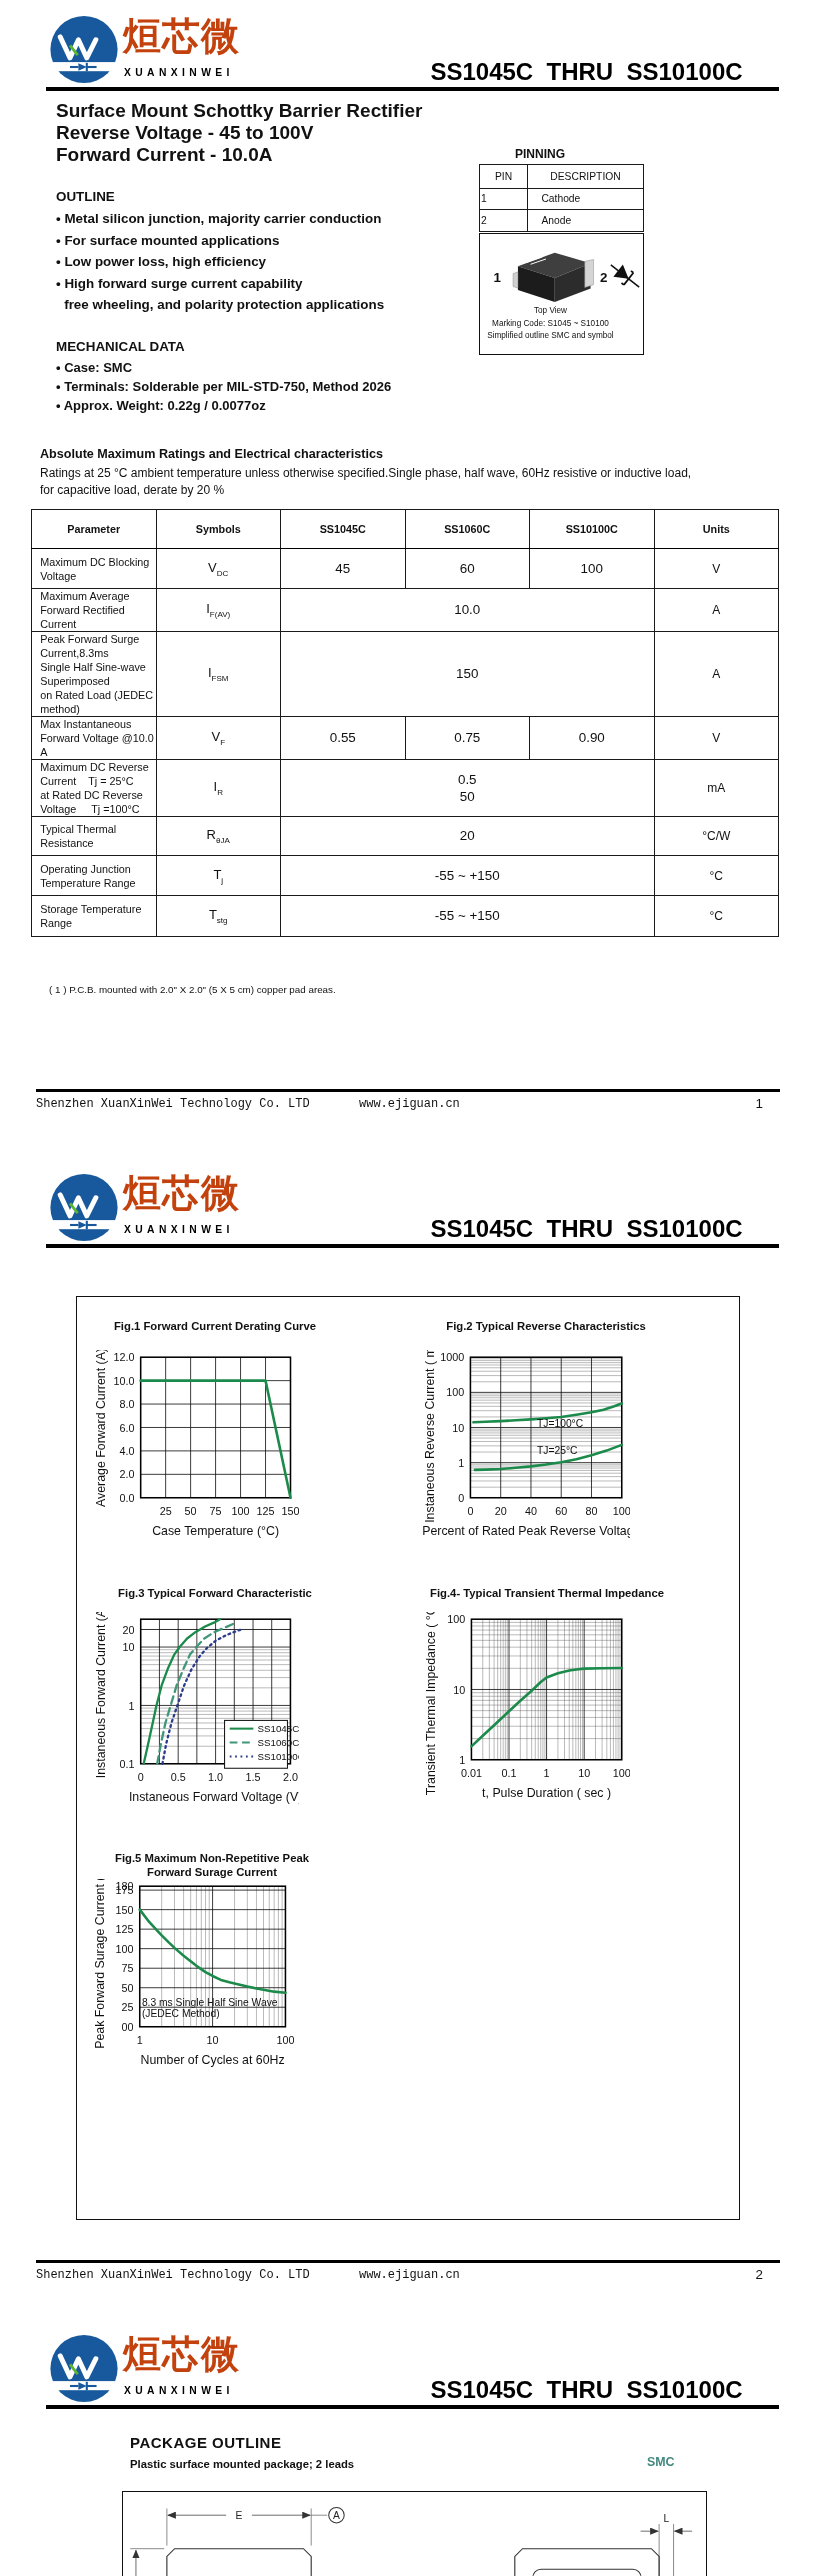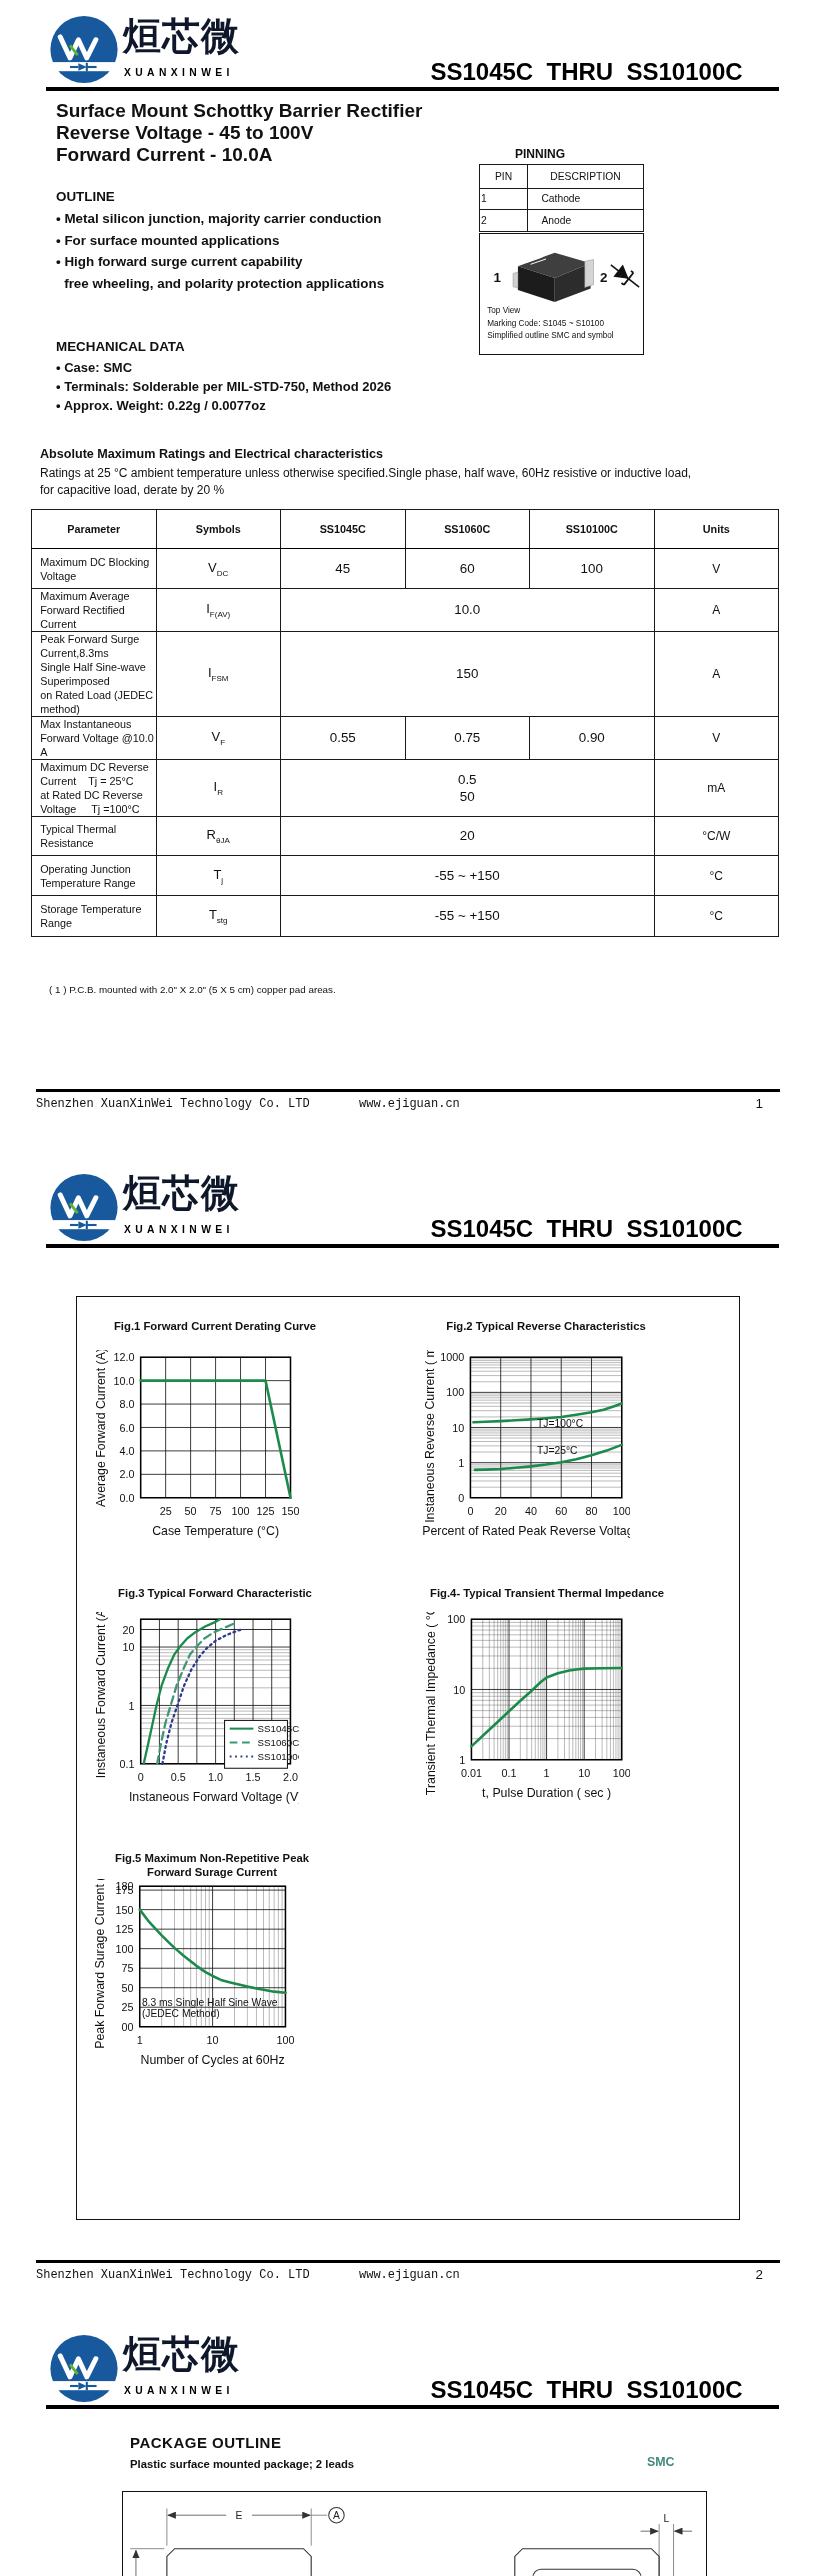--- a/index.html
+++ b/index.html
@@ -2,21 +2,21 @@
 <html style="font-size:8.2px"><head>
 <meta charset="utf-8">
 <style>
   html,body{margin:0;padding:0;background:#fff;}
   .sheet{position:relative;width:818px;height:3470px;background:#fff;overflow:hidden;
          font-family:"Liberation Sans","DejaVu Sans",sans-serif;color:#111;}
   .abs{position:absolute;}
   .hrule{position:absolute;background:#000;height:3.6px;}
   .frule{position:absolute;background:#000;height:2.6px;}
   
-  .logo-cn{font-weight:bold;font-size:38px;line-height:1;letter-spacing:1px;color:#0f172a;}
+  .logo-cn{font-weight:bold;font-size:38px;line-height:1;letter-spacing:1px;color:#c2410c;}
   .logo-latin{font-weight:bold;font-size:10.3px;letter-spacing:4.4px;color:#000;}
   .doc-title{font-weight:bold;font-size:24px;text-align:center;white-space:pre;color:#000;}
   
   .desc{font-size:19px;font-weight:bold;line-height:22px;}
   .h1{font-size:13.4px;font-weight:bold;}
   .feat{font-size:13.4px;font-weight:bold;line-height:21.6px;}
   .feat .cont{padding-left:8.2px;}
   .mechl{font-size:13px;font-weight:bold;line-height:19px;}
   .absheading{font-size:12.6px;font-weight:bold;}
   .cond{font-size:12px;}
@@ -53,21 +53,21 @@
   
   .oln{fill:#fff;stroke:#333;stroke-width:2.2;}
   .oln2{fill:none;stroke:#333;stroke-width:2;}
   .dim{stroke:#333;stroke-width:1.4;fill:none;}
   .ext{stroke:#333;stroke-width:1.1;}
   .dimt{font-size:20px;fill:#222;}
   .pkg-outline-heading{font-size:15px;font-weight:bold;letter-spacing:0.5px;}
   .pkg-sub{font-size:11.3px;font-weight:bold;}
   .smc-tag{font-size:12.4px;font-weight:bold;}
   .pinbox{position:absolute;border:1px solid #111;background:#fff;}
-  .pintext{font-size:8.2px;line-height:12.6px;}
+  .pintext{font-size:8.2px;line-height:12.6px;text-align:center;}
   .pinlabel{font-size:13.4px;font-weight:bold;}
   .pinning-title{font-size:12px;font-weight:bold;}
 </style>
 </head>
 <body>
 
 <div class="sheet">
 
   <div class="abs" style="left:49px;top:14.4px;width:70px;height:71px;">
     <svg width="70" height="71" viewBox="0 0 100 100">
@@ -109,20 +109,21 @@
           <td class="c0">2</td>
           <td class="c1">Anode</td>
         </tr>
       </tbody>
     </table>
 
   <div class="abs h1" style="left:56px;top:189px;">OUTLINE</div>
   <div class="abs feat" style="left:56px;top:208px;width:402px;">
     <div>• <span>Metal silicon junction, majority carrier conduction</span></div>
     <div>• <span>For surface mounted applications</span></div>
+    <div>• <span>Low power loss, high efficiency</span></div>
     <div>• <span>High forward surge current capability</span></div>
     <div class="cont">free wheeling, and polarity protection applications</div>
   </div>
 
   <div class="pinbox" style="left:479px;top:233px;width:163px;height:120px;">
     <div class="abs pinlabel" style="left:13.4px;top:36px;">1</div>
     <div class="abs pinlabel" style="left:120px;top:36px;">2</div>
     <svg class="abs" style="left:32px;top:9.3px;" width="85" height="62" viewBox="0 0 175 128">
       <polygon points="12,48 88,20 162,42 88,72" fill="#3f3f3f"></polygon>
       <polygon points="12,48 88,72 88,122 12,97" fill="#1c1c1c"></polygon>

